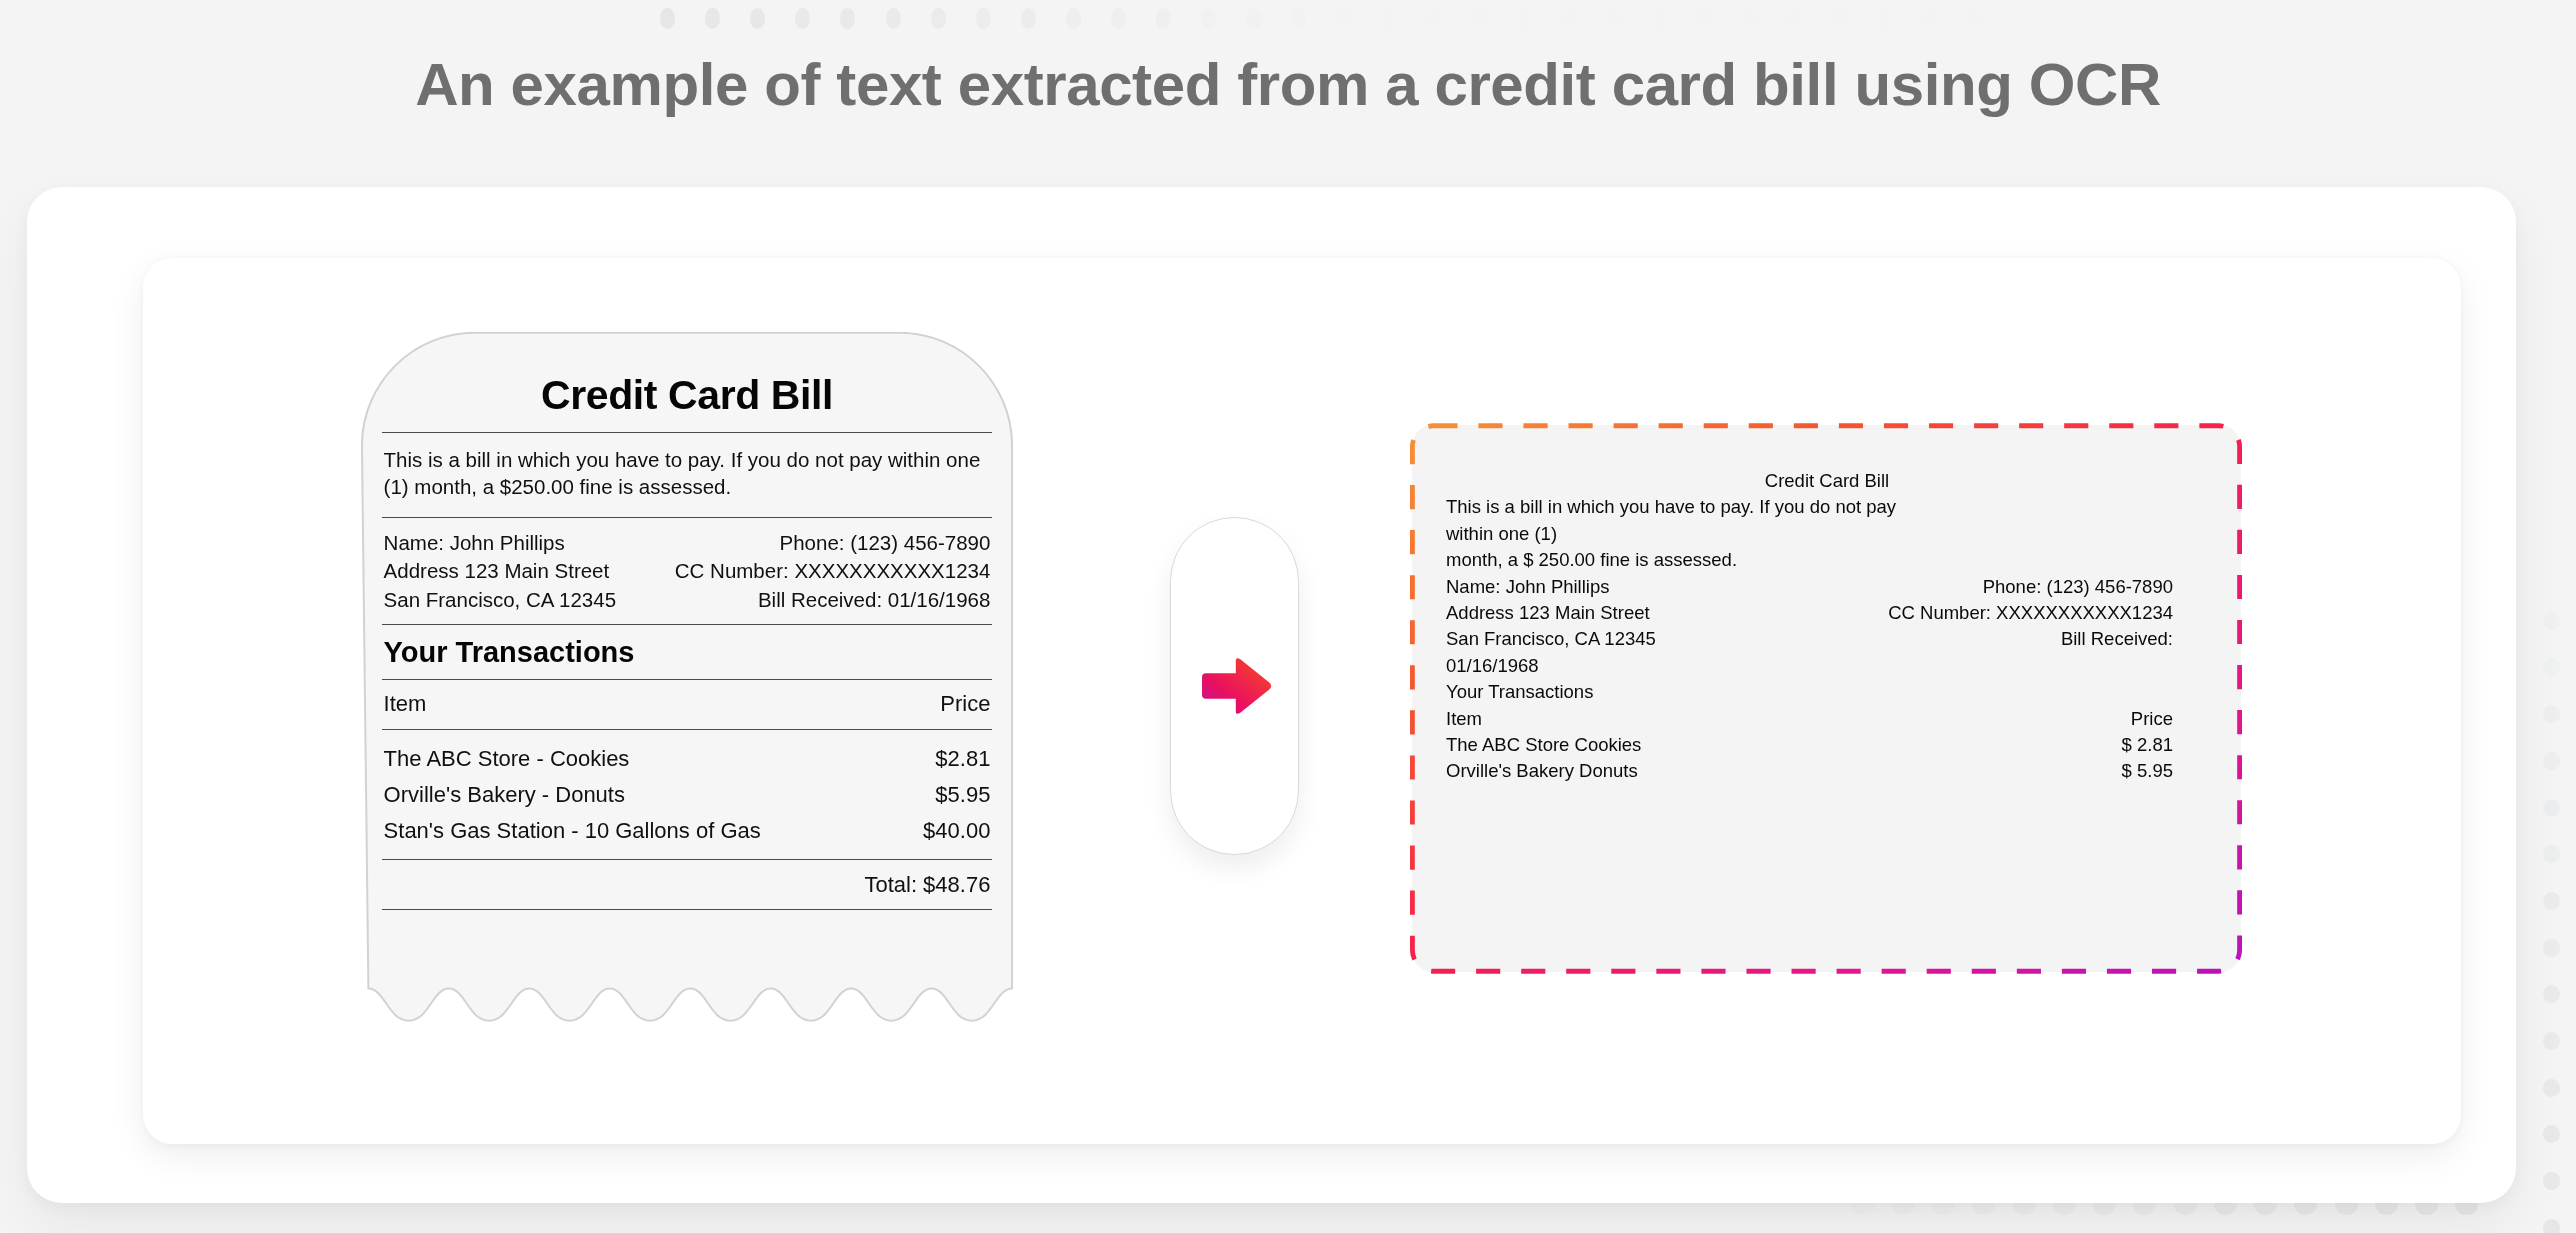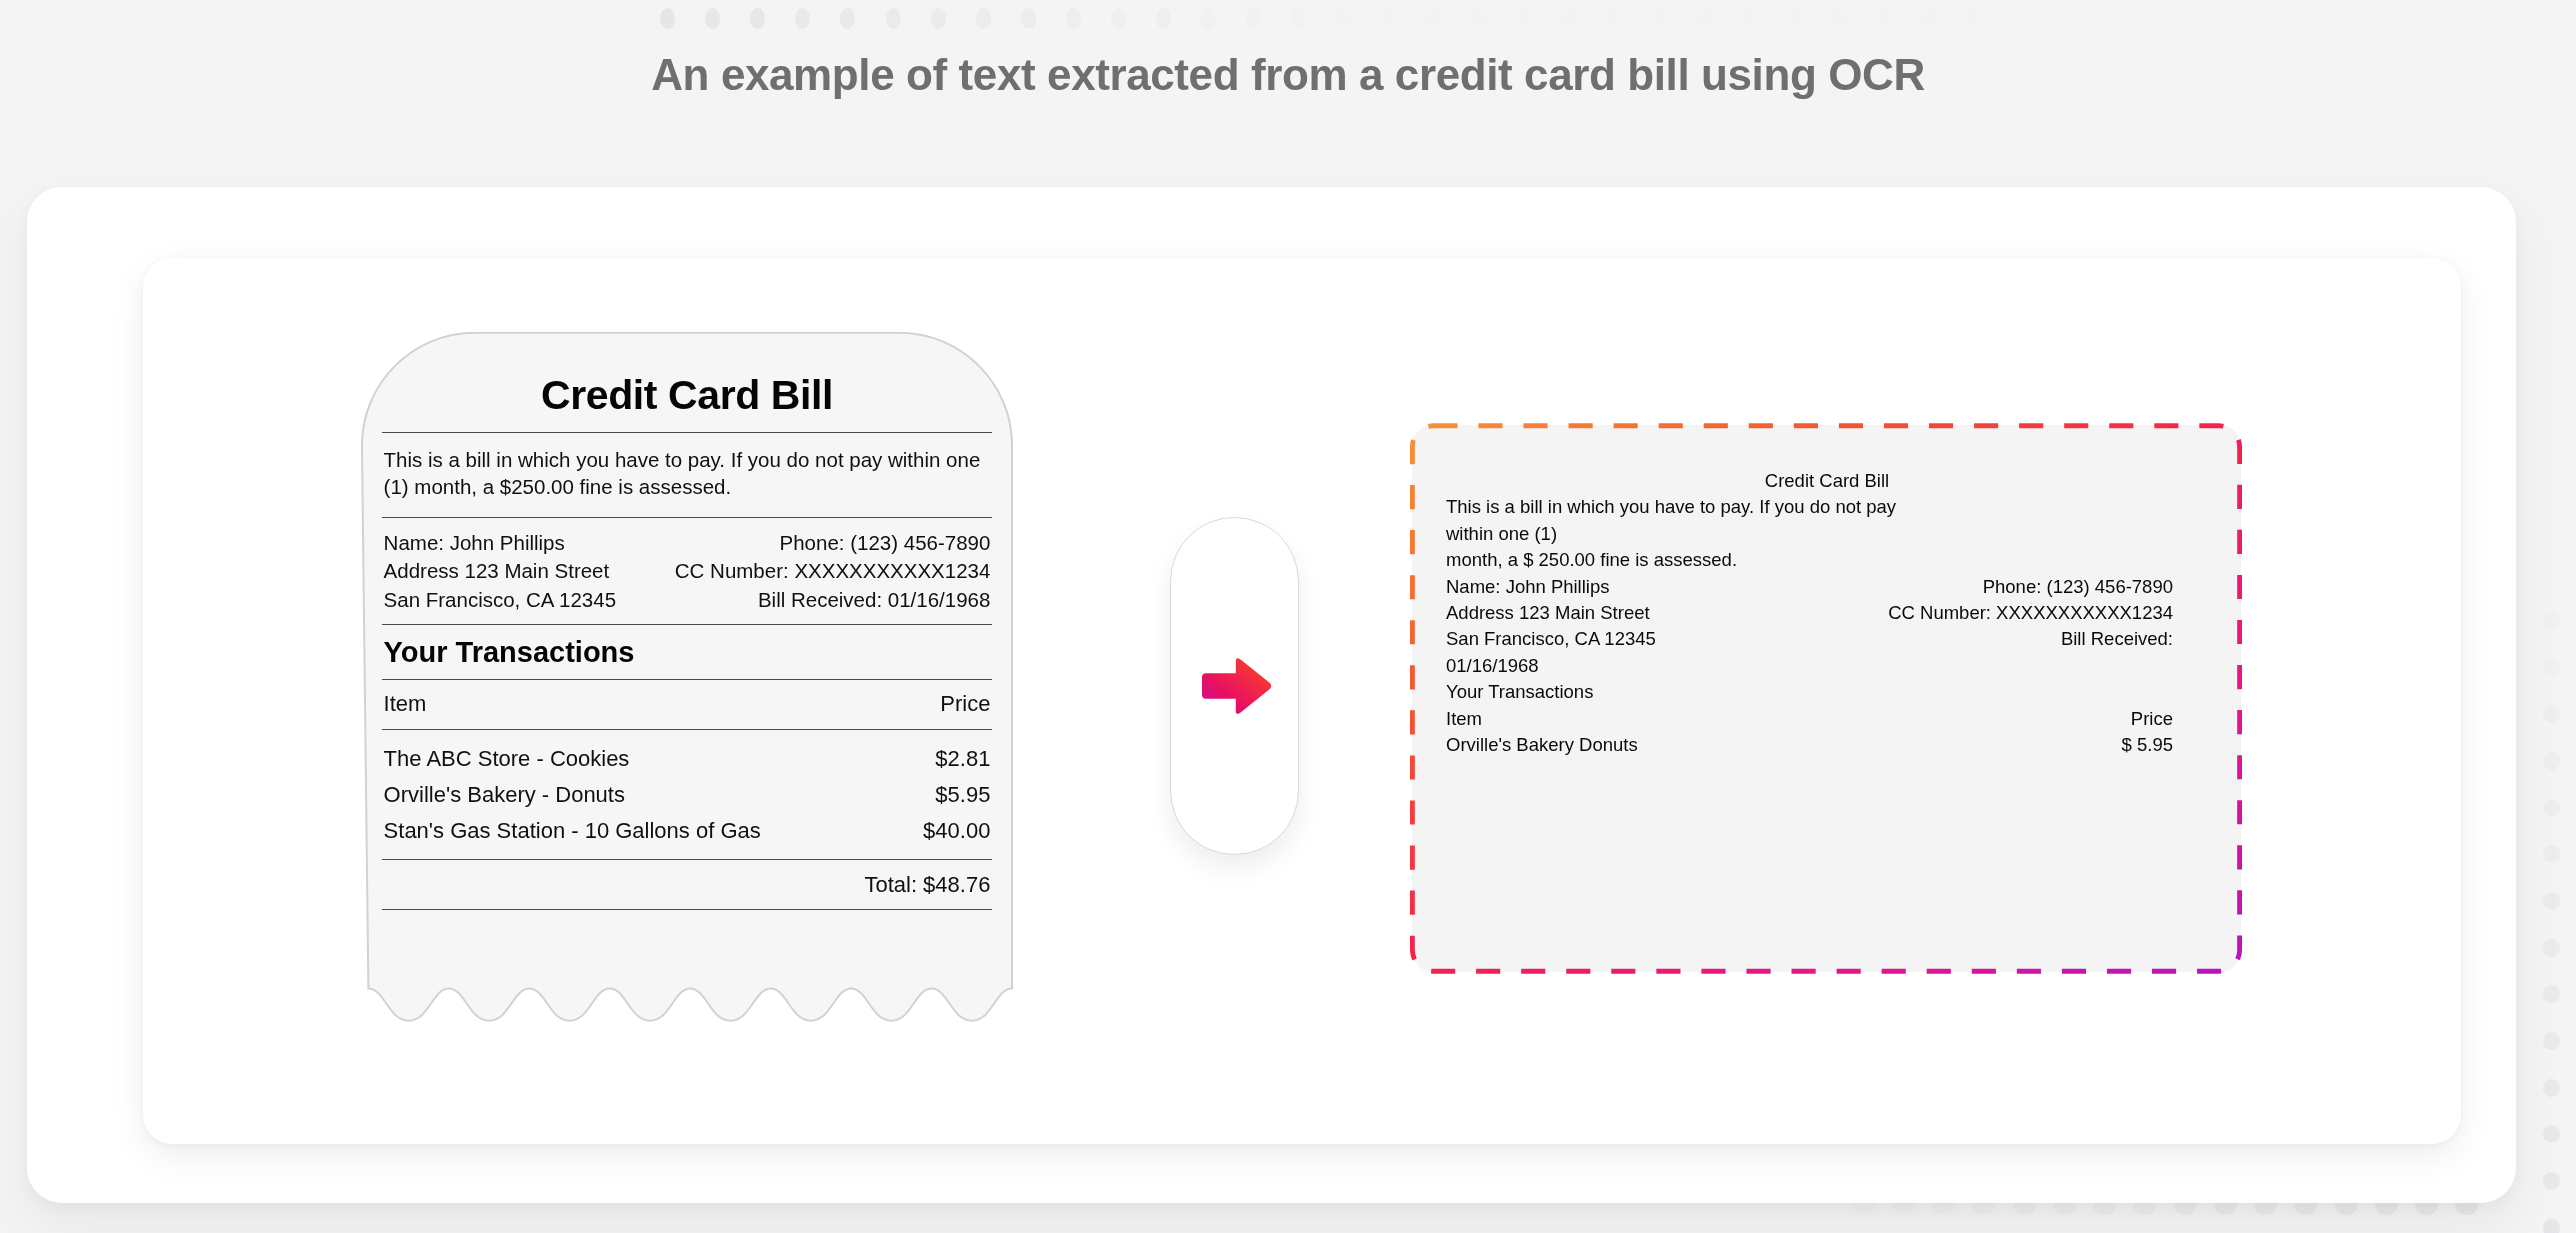--- a/index.html
+++ b/index.html
@@ -33,21 +33,21 @@
   #dots-top   { left: 0; top: 0; width: 2576px; height: 37px; }
   #dots-right { right: 0; top: 0; width: 48px; height: 1233px; }
   #dots-bottom{ left: 0; bottom: 0; width: 2576px; height: 58px; }
 
   
   #page-title {
     position: absolute;
     left: 0; top: 50px;
     width: 2576px;
     text-align: center;
-    font-size: 44px;
+    font-size: 60px;
     font-weight: 700;
     letter-spacing: -0.4px;
     color: #6f6f6f;
     white-space: nowrap;
   }
 
   
   #outer-panel {
     position: absolute;
     left: 27px; top: 187px;
@@ -364,20 +364,24 @@
       </div>
 
       <div class="ocr-line">01/16/1968</div>
       <div class="ocr-line">Your Transactions</div>
 
       <div class="ocr-split">
         <span class="l">Item</span>
         <span class="r">Price</span>
       </div>
       <div class="ocr-split">
+        <span class="l">The ABC Store Cookies</span>
+        <span class="r">$ 2.81</span>
+      </div>
+      <div class="ocr-split">
         <span class="l">Orville's Bakery Donuts</span>
         <span class="r">$ 5.95</span>
       </div>
 
     </div>
   </div>
 
 </div>
 
 

